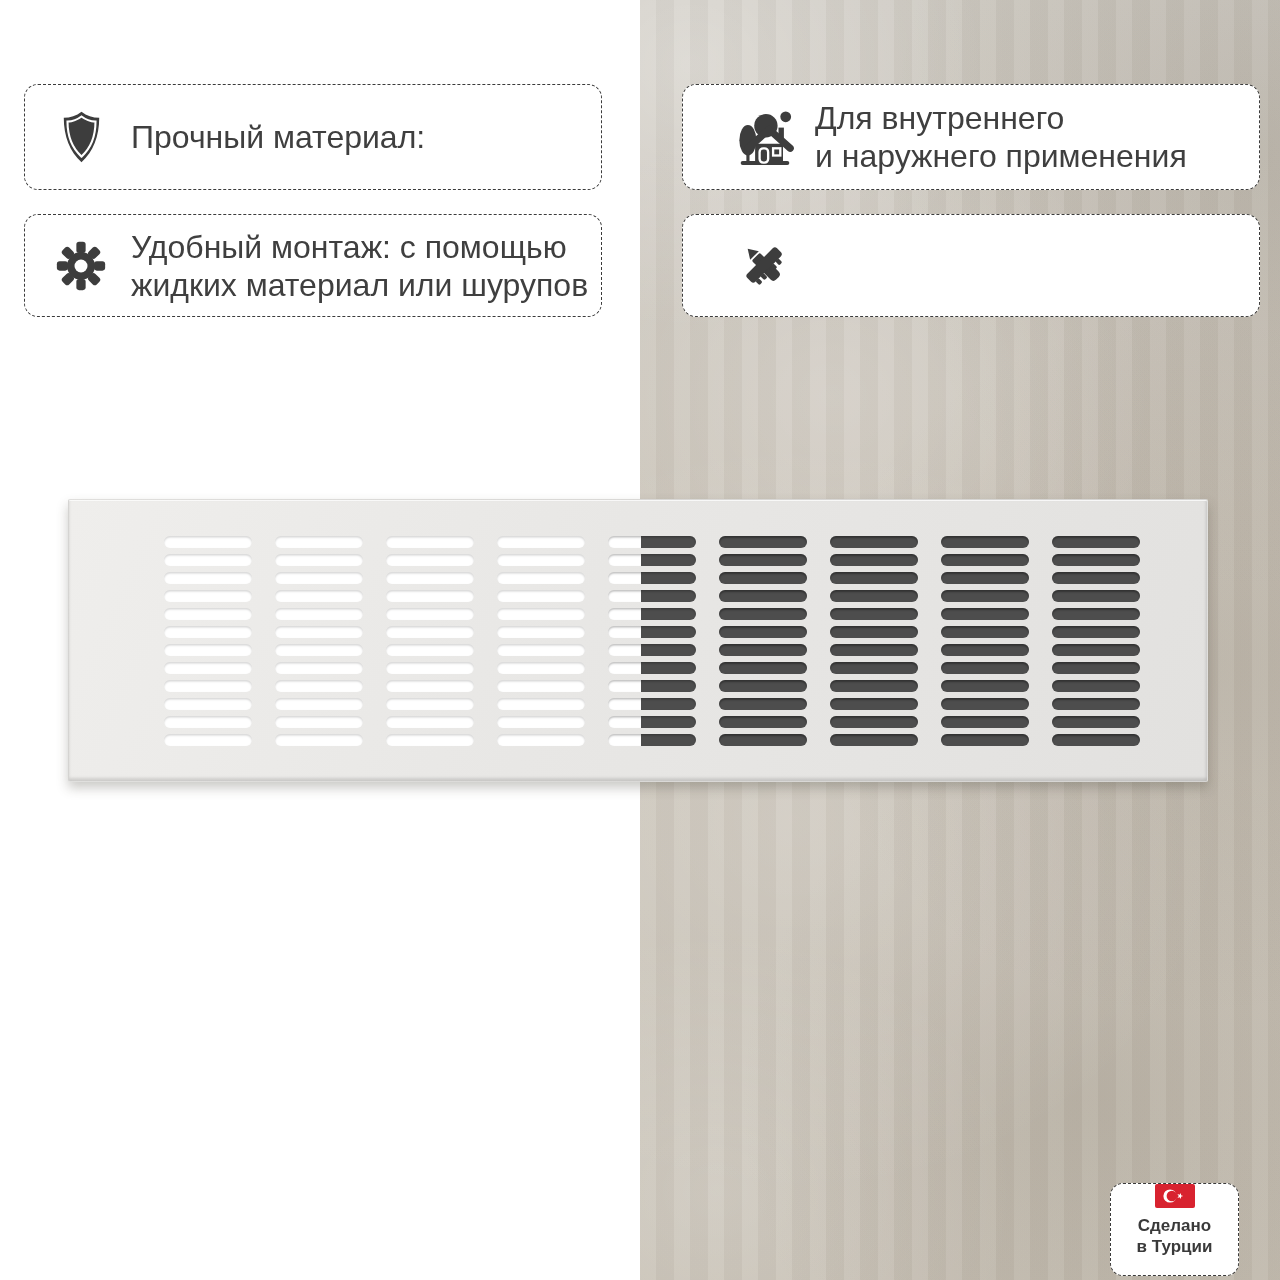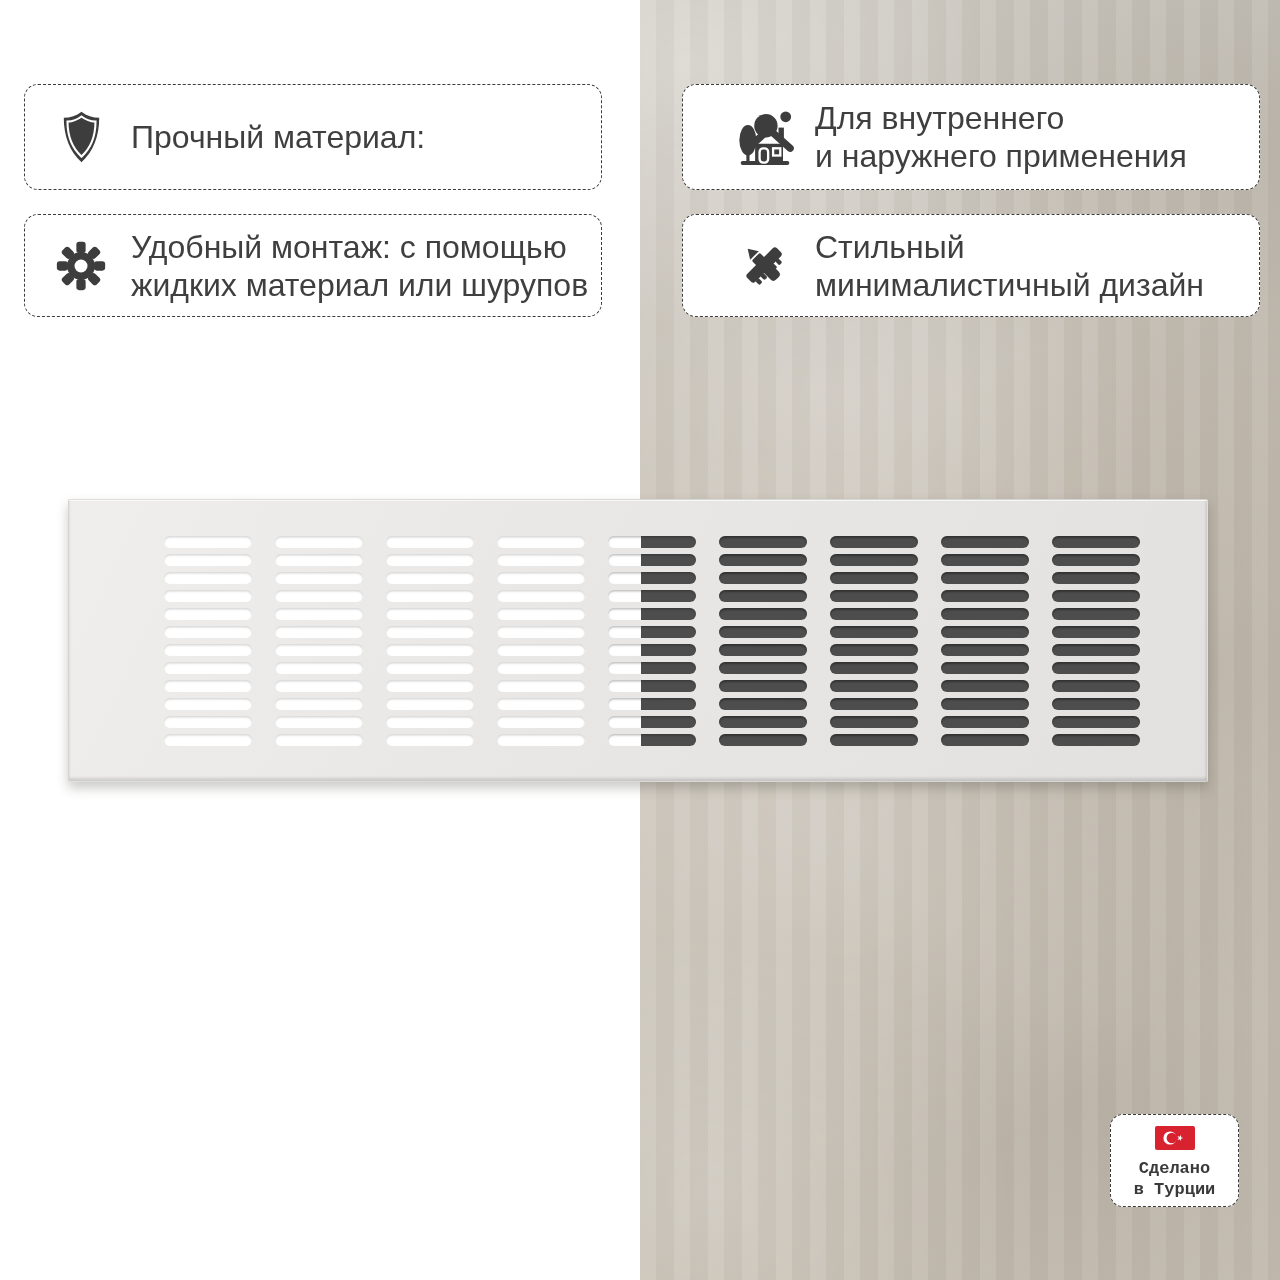--- a/index.html
+++ b/index.html
@@ -55,28 +55,26 @@
       inset 0 -3px 3px rgba(0,0,0,0.12),
       inset -2px 0 3px rgba(0,0,0,0.05),
       0 6px 12px rgba(70,64,54,0.28);
   }
   .slot{position:absolute;width:88px;height:12px;border-radius:6px;}
   .slot-white{background:#ffffff;box-shadow:inset 0 1.5px 2px rgba(0,0,0,0.16);}
   .slot-dark{background:#4d4d4d;box-shadow:inset 0 2px 2px rgba(0,0,0,0.35);}
   .slot-split{box-shadow:inset 0 1.5px 2px rgba(0,0,0,0.25);}
   
   .made-in-badge{
-    position:absolute;left:1110px;top:1114px;width:129px;height:93px;
+    position:absolute;left:1110px;top:1183px;width:129px;height:93px;
     background:#ffffff;
     border:1.5px dashed #3b3b3b;
     border-radius:13px;
     box-sizing:border-box;
     display:flex;flex-direction:column;align-items:center;
-    padding-top:11px;
-    font-family:Liberation Mono, monospace;
   }
   .made-in-badge .flag{display:block;margin-bottom:3px;}
   .badge-text{display:flex;flex-direction:column;align-items:center;}
   .badge-text span{font-size:17px;line-height:21px;font-weight:600;color:#3a3a3a;}
 </style>
 </head>
 <body>
 
 <div class="canvas">
 
@@ -151,24 +149,20 @@
         <g fill="#3d3d3d" transform="rotate(-45 32 32)">
           <rect x="8" y="24" width="48" height="13" rx="3.5"></rect>
           <rect x="12" y="36.5" width="5" height="6.5" rx="1.6"></rect>
           <rect x="20" y="36.5" width="5" height="6.5" rx="1.6"></rect>
           <rect x="28" y="36.5" width="5" height="6.5" rx="1.6"></rect>
           <rect x="36" y="36.5" width="5" height="6.5" rx="1.6"></rect>
           <rect x="44" y="36.5" width="5" height="6.5" rx="1.6"></rect>
         </g>
       </svg>
     </span>
-    <div class="feature-text">
-      <span>Стильный</span>
-      <span>минималистичный дизайн</span>
-    </div>
   </div>
 
   <div class="grille">
     <div id="grille-grid">
         <div class="slot slot-white" style="left: 95px; top: 36px;"></div>
         <div class="slot slot-white" style="left: 95px; top: 54px;"></div>
         <div class="slot slot-white" style="left: 95px; top: 72px;"></div>
         <div class="slot slot-white" style="left: 95px; top: 90px;"></div>
         <div class="slot slot-white" style="left: 95px; top: 108px;"></div>
         <div class="slot slot-white" style="left: 95px; top: 126px;"></div>

